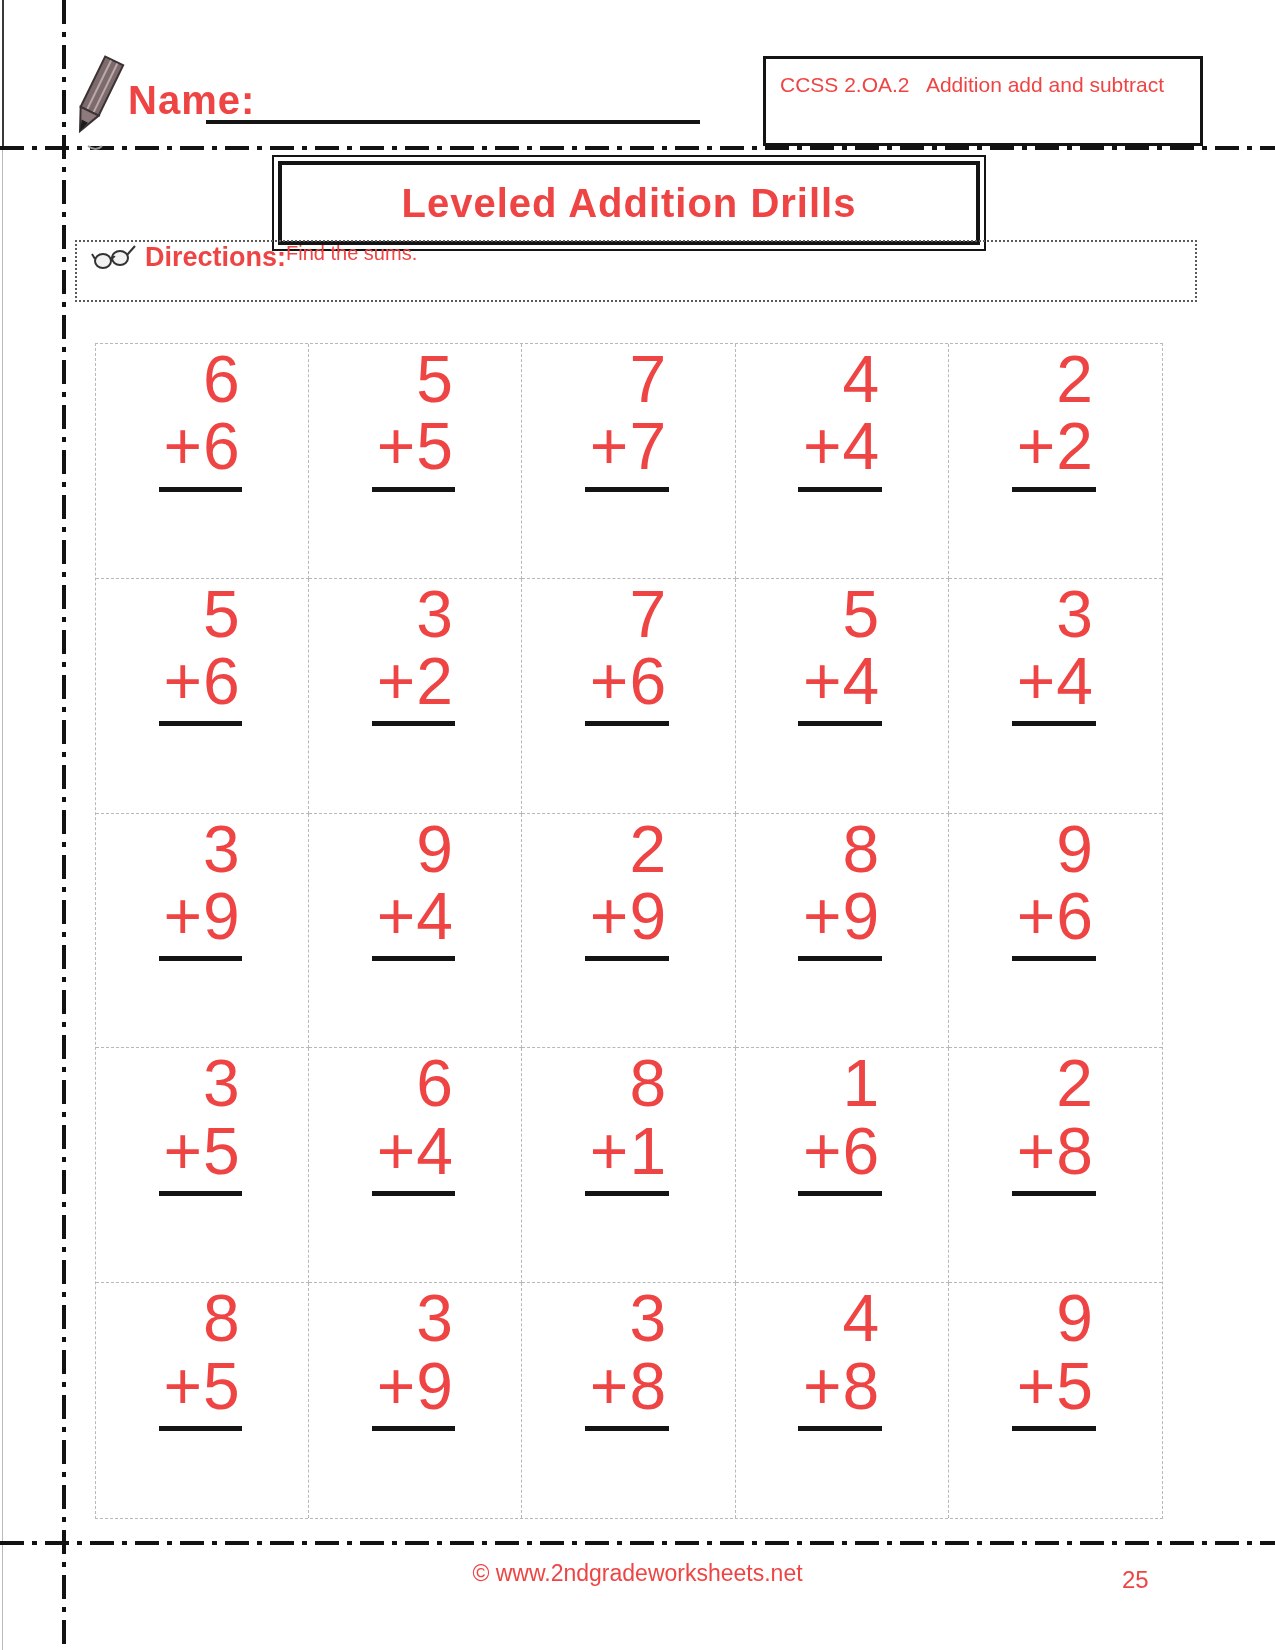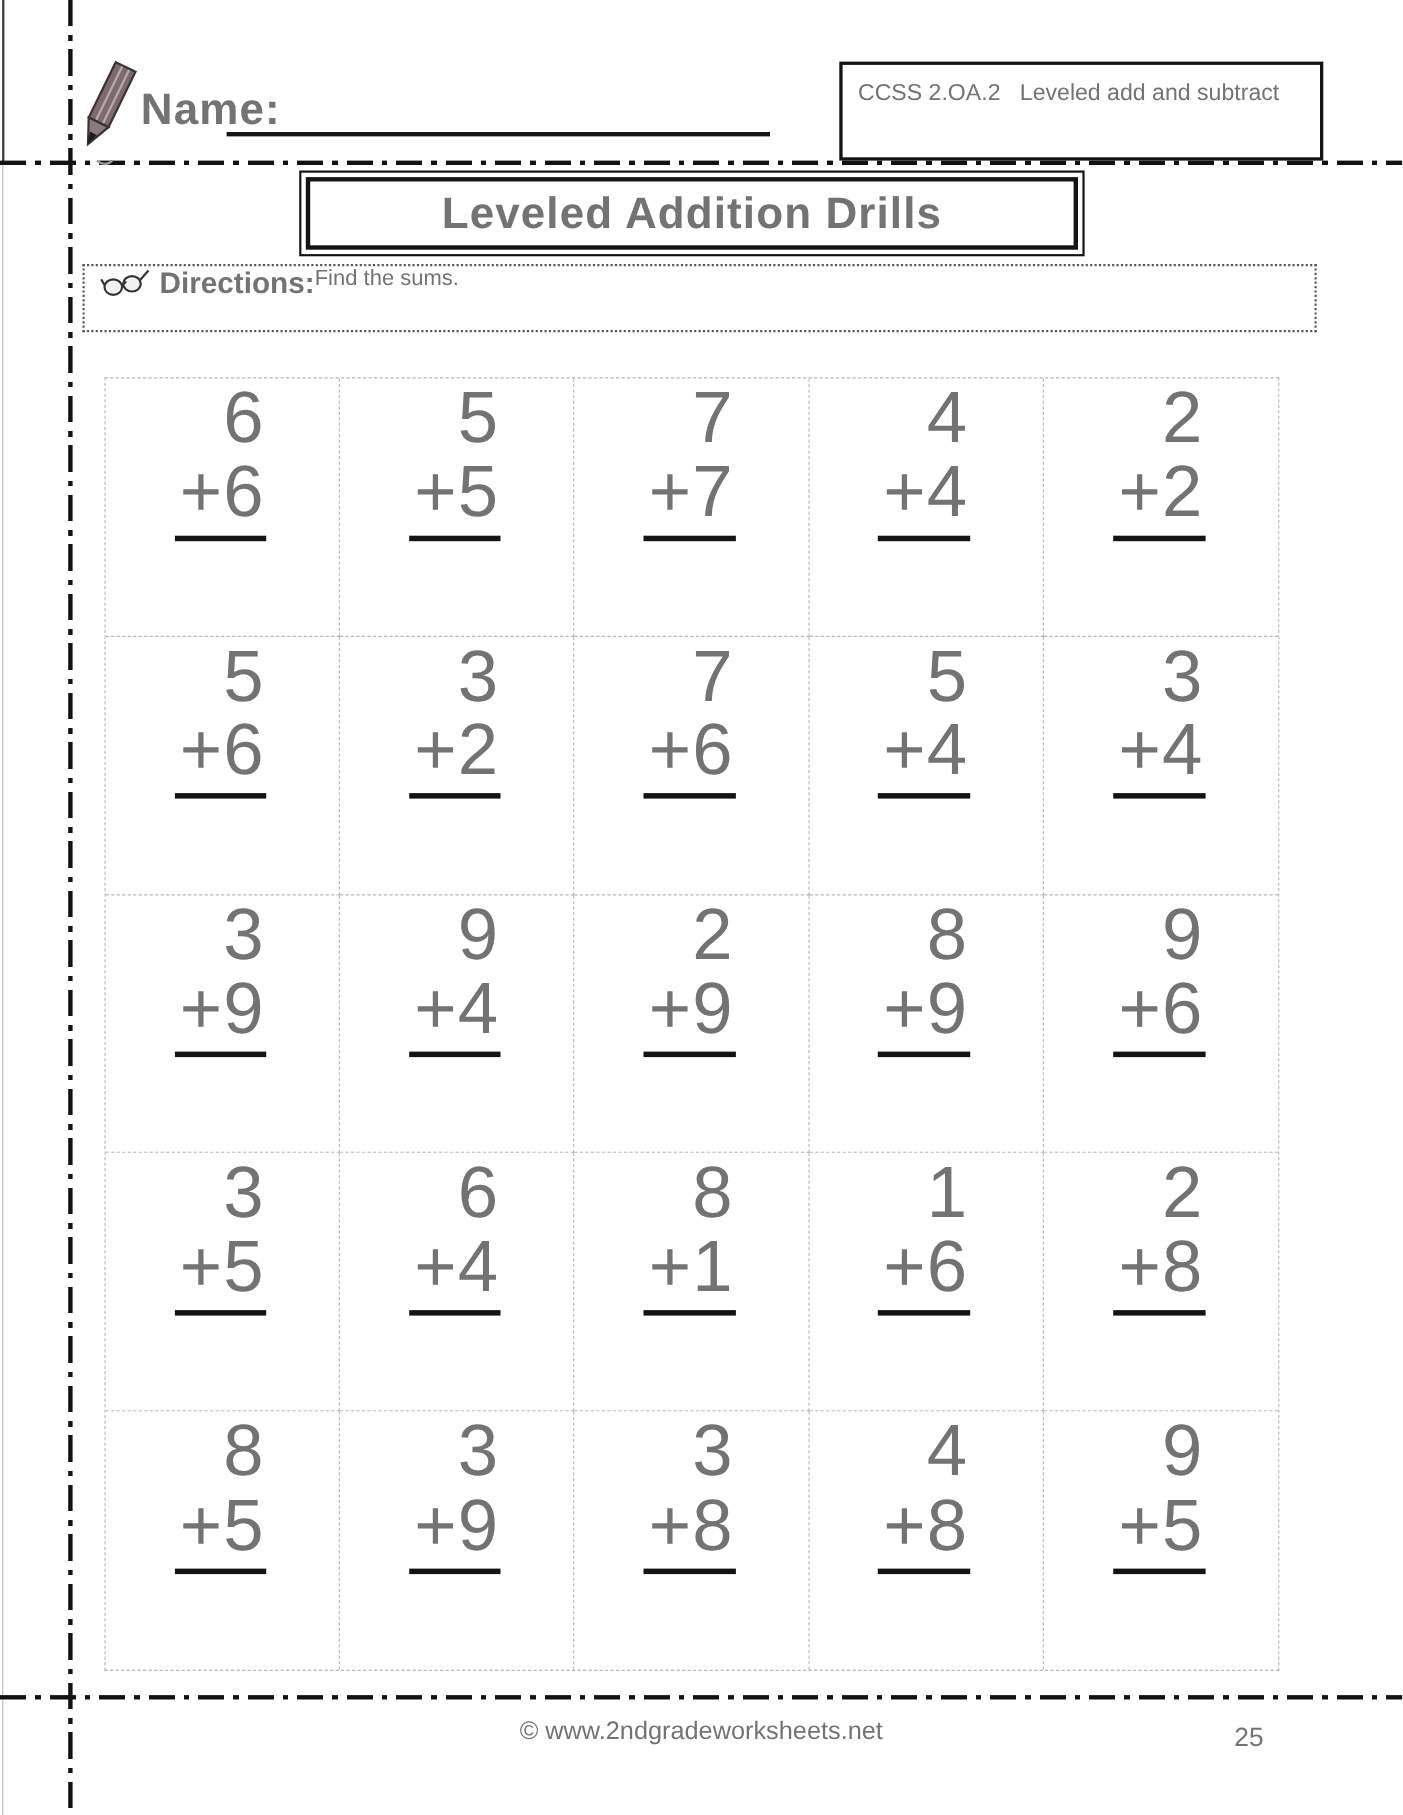--- a/index.html
+++ b/index.html
@@ -2,21 +2,21 @@
 <html><head>
 <meta charset="utf-8">
 <style>
   html, body { margin: 0; padding: 0; background: #fff; }
   #page {
     position: relative;
     width: 1275px;
     height: 1650px;
     background: #fff;
     font-family: "Liberation Sans", sans-serif;
-    color: #737373;
+    color: #ef4444;
     overflow: hidden;
   }
 
   
   .edge-left { position: absolute; left: 2px; top: 0; width: 1px; height: 100%; background: #b9b9b9; }
   .edge-left-dark { position: absolute; left: 2px; top: 0; width: 2px; height: 147px; background: #3a3a3a; }
   .dashdot-v {
     position: absolute; left: 62px; top: 0; width: 4px; height: 1650px;
     background-image: repeating-linear-gradient(to bottom,
       #121212 0px, #121212 24px,
@@ -43,21 +43,21 @@
   
   .ccss-box {
     position: absolute; left: 763px; top: 56px; width: 440px; height: 90px;
     border: 3px solid #141414; box-sizing: border-box;
     padding: 9px 14px; font-size: 21px; line-height: 34px;
   }
   .ccss-box .code { }
 
   
   .title-outer {
-    position: absolute; left: 272px; top: 155px; width: 714px; height: 78px;
+    position: absolute; left: 272px; top: 155px; width: 714px; height: 96px;
     border: 2px solid #141414; box-sizing: border-box; padding: 4px;
   }
   .title-inner {
     width: 100%; height: 100%; border: 4px solid #141414; box-sizing: border-box;
     display: flex; align-items: center; justify-content: center;
   }
   .title-text { font-size: 40px; font-weight: bold; letter-spacing: 1px; }
 
   
   .directions-box {
@@ -117,21 +117,21 @@
         <polygon points="23.5,73 30.5,73 27,84" fill="#1d1d1d"></polygon>
       </g>
       <path d="M20 96 q8 6 14 0" fill="none" stroke="#9a9a9a" stroke-width="2"></path>
     </svg>
   </div>
   <div class="name-label">Name:</div>
   <div class="name-line"></div>
 
   <div class="ccss-box">
     <span class="code">CCSS  2.OA.2</span>&nbsp;&nbsp;
-    <span>Leveled add and subtract</span>
+    <span>Addition add and subtract</span>
   </div>
 
   <div class="title-outer">
     <div class="title-inner">
       <span class="title-text">Leveled Addition Drills</span>
     </div>
   </div>
 
   <div class="directions-box">
     <span>

